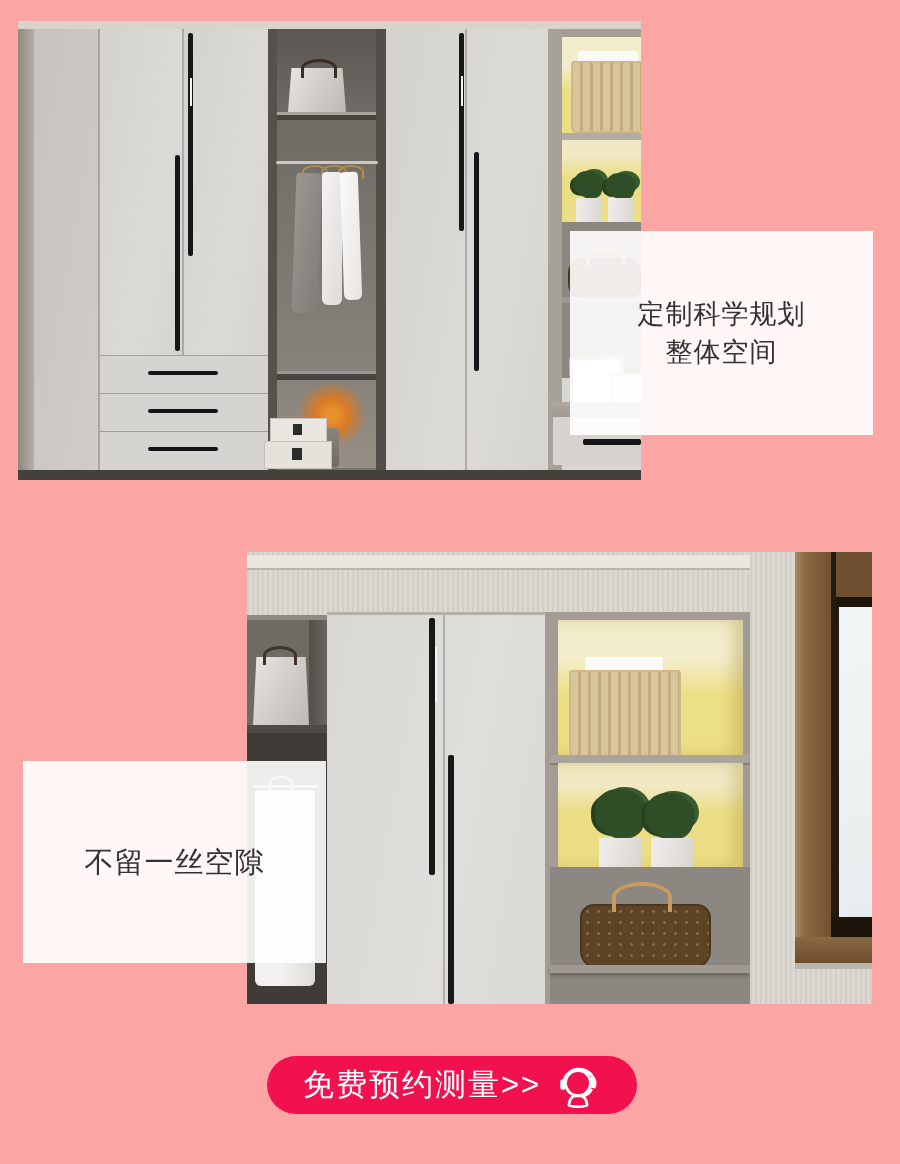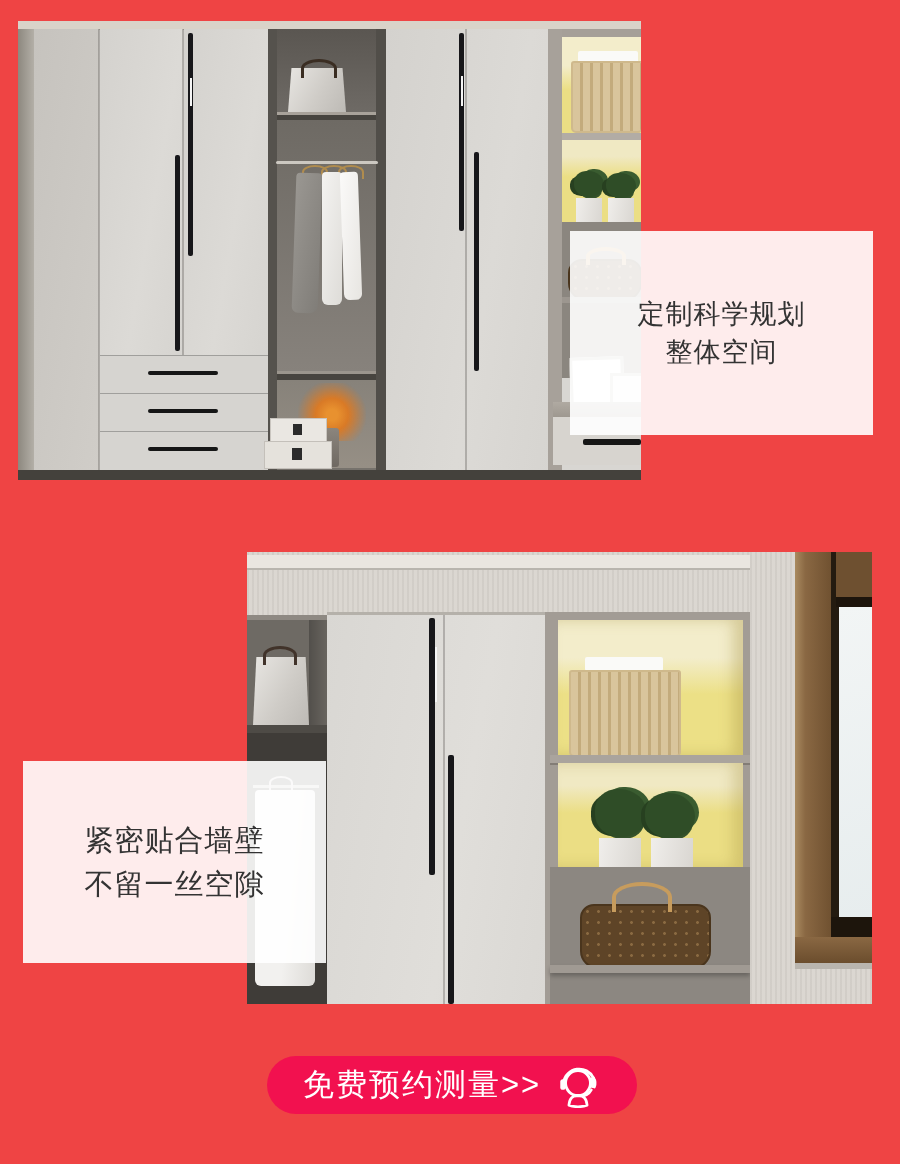--- a/index.html
+++ b/index.html
@@ -1,17 +1,17 @@
 <!DOCTYPE html>
 <html><head>
 <meta charset="utf-8">
 <style>
   html,body{margin:0;padding:0;}
   body{font-family:"Liberation Sans","DejaVu Sans",sans-serif;}
-  .page{position:relative;width:900px;height:1164px;background:#ef4444;overflow:hidden;}
+  .page{position:relative;width:900px;height:1164px;background:#fca5a5;overflow:hidden;}
   .abs{position:absolute;}
   
   .photo{position:absolute;overflow:hidden;}
   #photo1{left:18px;top:21px;width:623px;height:459px;background:#d8d6d2;}
   #photo2{left:247px;top:552px;width:625px;height:452px;background:#dad6d0;}
   .ceiling{left:0;top:0;width:100%;height:8px;background:#d9d3c9;border-bottom:1px solid #b7b2a8;}
   .door{background:linear-gradient(100deg,#d4d2ce,#dcdad6 60%,#d6d4d0);}
   .seam{width:2px;background:rgba(60,58,54,.28);}
   .handle-v{width:5px;background:#17171a;border-radius:2px;}
   .handle-h{height:4px;background:#161616;border-radius:2px;}
@@ -163,21 +163,20 @@
     <div class="abs" style="left:548px;top:385px;width:77px;height:26px;background:linear-gradient(#8a6843,#6b4d2d);"></div>
     <div class="abs" style="left:548px;top:411px;width:77px;height:6px;background:#b9b5ae;"></div>
     <div class="abs wall-tex" style="left:548px;top:417px;width:77px;height:35px;"></div>
   </div>
 
   <div class="feature-box" id="box1">
     <div class="ln">定制科学规划</div>
     <div class="ln">整体空间</div>
   </div>
   <div class="feature-box" id="box2">
-    <div class="ln">紧密贴合墙壁</div>
     <div class="ln">不留一丝空隙</div>
   </div>
 
   <button class="cta">
     <span class="label">免费预约测量&gt;&gt;</span>
     <span style="display:inline-flex;">
       <svg width="46" height="46" viewBox="0 0 48 48" fill="none">
         <circle cx="24" cy="22" r="13" stroke="#ffffff" stroke-width="3"></circle>
         <path d="M 9 21 A 16.5 16.5 0 0 1 40 16.5" stroke="#ffffff" stroke-width="3" stroke-linecap="round"></path>
         <path d="M 40 16.5 Q 43 21 41 26" stroke="#ffffff" stroke-width="3" stroke-linecap="round"></path>

